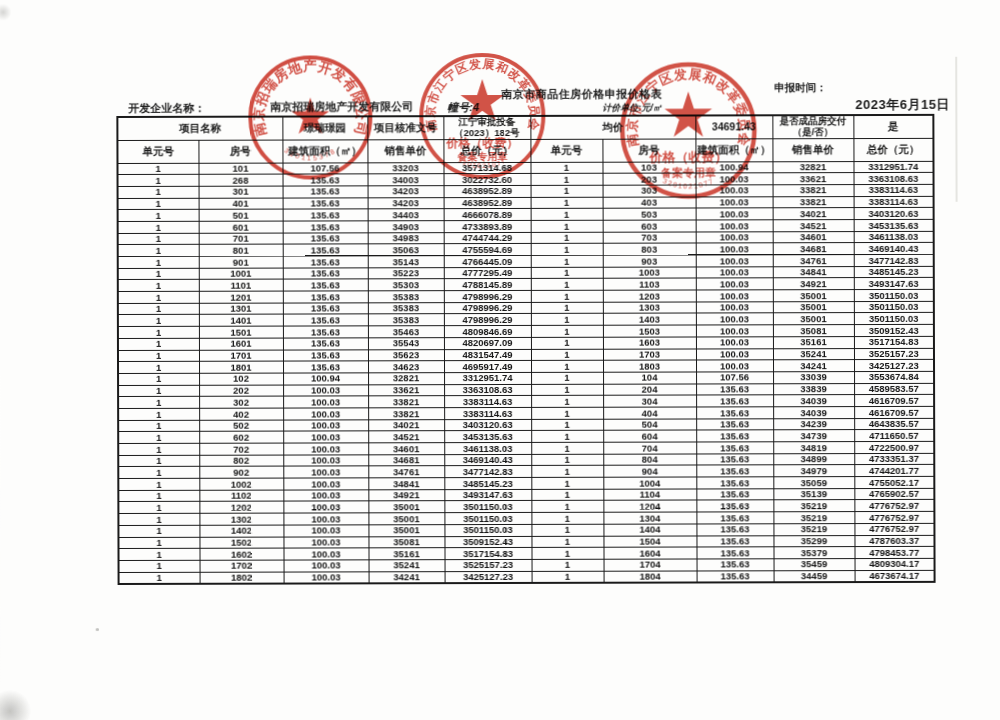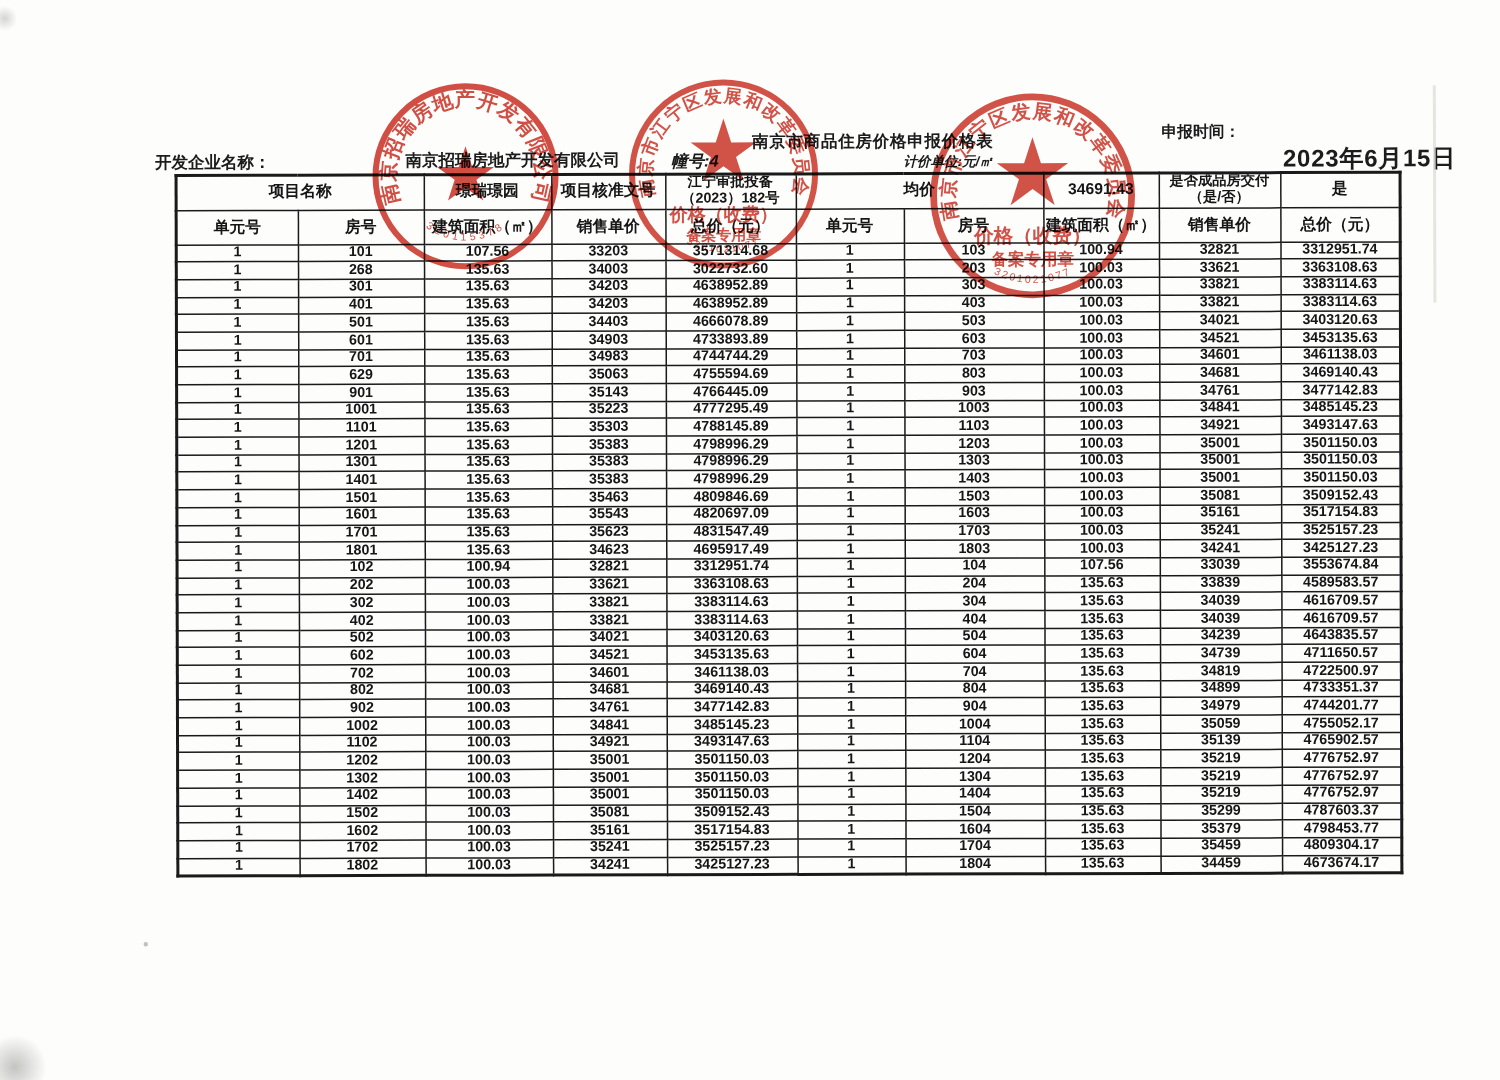--- a/index.html
+++ b/index.html
@@ -2,27 +2,27 @@
 <html><head>
 <meta charset="utf-8">
 <style>
   * { margin:0; padding:0; box-sizing:border-box; }
   html,body { width:1000px; height:720px; overflow:hidden; background:#fdfdfc;
               font-family:"Liberation Sans","DejaVu Sans",sans-serif; }
   .page { position:absolute; inset:0; background:#fdfdfc; transform:rotate(-0.15deg); }
 
   
   .h { position:absolute; color:#1c1c1c; font-weight:bold; white-space:nowrap; }
-  .dev-label   { left:104px; top:100px; font-size:11px; }
+  .dev-label   { left:129px; top:100px; font-size:11px; }
   .dev-name    { left:271px; top:99px;  font-size:11px; }
   .bno         { left:448px; top:100px; font-size:11px;font-style:italic; }
   .doc-title   { left:502px; top:87px;  font-size:11px; letter-spacing:0.5px; }
   .unit-note   { left:603px; top:102px; font-size:9px;font-style:italic; }
   .decl-label  { left:775px; top:82px; font-size:10.5px; }
-  .decl-date   { left:856px; top:97px;  font-size:16px; letter-spacing:0.5px; }
+  .decl-date   { left:856px; top:97px;  font-size:13px; letter-spacing:0.5px; }
 
   
   table.price { position:absolute; left:117px; top:115px; width:816px;
                 border-collapse:collapse; table-layout:fixed;
                 border:2px solid #1a1a1a; }
   table.price td, table.price th {
         border:1px solid #1a1a1a; text-align:center; vertical-align:middle;
         color:#161616; padding:0; overflow:hidden; }
   tr.info-row td { height:23px; font-size:10.5px; font-weight:bold; line-height:1.12; }
   tr.info-row td.small { font-size:9.5px; }
@@ -172,21 +172,21 @@
           <td>34983</td>
           <td>4744744.29</td>
           <td>1</td>
           <td>703</td>
           <td>100.03</td>
           <td>34601</td>
           <td>3461138.03</td>
         </tr>
         <tr>
           <td>1</td>
-          <td>629</td>
+          <td>801</td>
           <td>135.63</td>
           <td>35063</td>
           <td>4755594.69</td>
           <td>1</td>
           <td>803</td>
           <td>100.03</td>
           <td>34681</td>
           <td>3469140.43</td>
         </tr>
         <tr>

